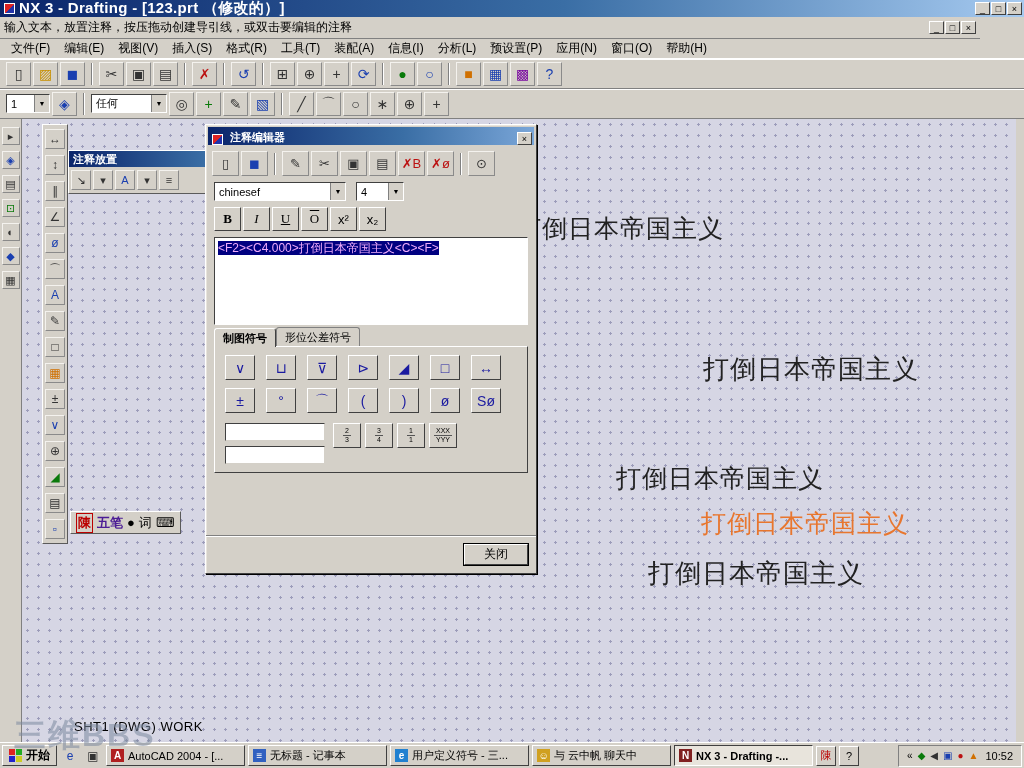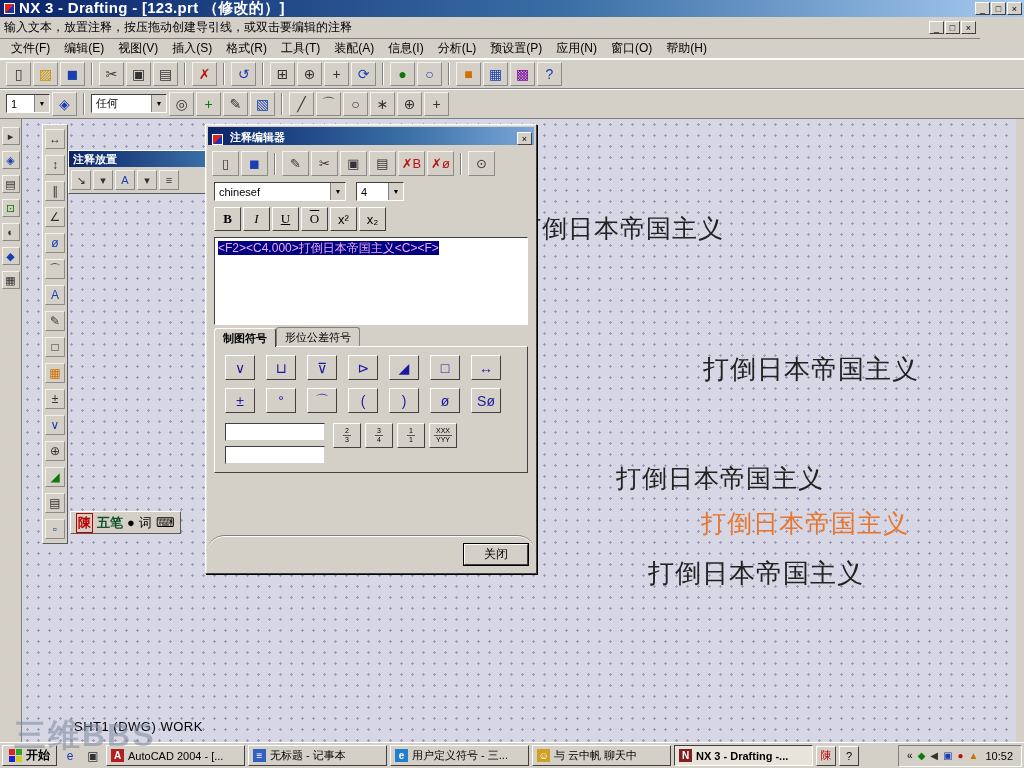--- a/index.html
+++ b/index.html
@@ -62,21 +62,21 @@
   #annotpanel .ptitle { height:16px; background:linear-gradient(90deg,#0a246a,#3a6ea5); color:#fff;
     font-size:11px; font-weight:bold; display:flex; align-items:center; padding:0 4px; }
   #annotpanel .prow { display:flex; align-items:center; gap:2px; padding:3px 2px; }
   #annotpanel .tbtn { width:20px; height:20px; font-size:11px; }
 
   
   #imebar { position:absolute; left:70px; top:511px; height:23px; z-index:6;
     background:#d4d0c8; border:1px solid; border-color:#fff #5a5a5a #5a5a5a #fff;
     display:flex; align-items:center; gap:4px; padding:0 5px; font-size:13px; }
   #imebar .chen { color:#b00; border:1px solid #b00; padding:0 1px; font-weight:bold; }
-  #imebar .wubi { color:#14532d; font-weight:bold; }
+  #imebar .wubi { color:#4c1d95; font-weight:bold; }
 
   
   #dialog { position:absolute; left:205px; top:124px; width:332px; height:450px; z-index:10;
     background:#d4d0c8; border:1px solid; border-color:#fff #404040 #404040 #fff;
     box-shadow:1px 1px 0 #000, inset 1px 1px 0 #e8e4dc; display:flex; flex-direction:column; }
   #dialog .dtitle { height:18px; margin:2px; background:linear-gradient(90deg,#0a246a,#3a6ea5 60%,#7aa6d8);
     color:#fff; display:flex; align-items:flex-end; padding:0 2px; }
   #dialog .dtitle .dtext { flex:1; font-size:11px; font-weight:bold; margin-left:3px; }
   .dtoolbar { display:flex; align-items:center; gap:2px; padding:4px 6px 2px 6px; }
   .dtoolbar .tbtn { width:27px; height:25px; font-size:13px; }
@@ -100,21 +100,21 @@
   .symrow { display:flex; gap:11px; margin-bottom:8px; }
   .sbtn { width:30px; height:25px; background:#d4d0c8; border:1px solid; border-color:#fff #404040 #404040 #fff;
     color:#1a1aa0; font-size:14px; display:inline-flex; align-items:center; justify-content:center; cursor:default; }
   .valrow { display:flex; align-items:flex-start; gap:8px; margin-top:10px; }
   .valcol { display:flex; flex-direction:column; gap:5px; }
   .valcol .field { width:100px; height:18px; }
   .fracbtns { display:flex; gap:4px; }
   .frbtn { width:28px; height:25px; background:#d4d0c8; border:1px solid; border-color:#fff #404040 #404040 #fff;
     display:inline-flex; flex-direction:column; align-items:center; justify-content:center; font-size:7px; line-height:8px; cursor:default; }
   .frbtn .top { border-bottom:1px solid #555; padding:0 2px; }
-  .closerow { margin-top:auto; border-top:1px solid #808080; box-shadow:0 1px 0 #fff inset; padding:8px; text-align:right;border-radius:19px; }
+  .closerow { margin-top:auto; border-top:1px solid #808080; box-shadow:0 1px 0 #fff inset; padding:8px; text-align:right; }
   .pbtn { min-width:64px; height:21px; background:#d4d0c8; border:1px solid; border-color:#fff #404040 #404040 #fff;
     outline:1px solid #000; font-size:12px; cursor:default; }
 
   
   #statusline { position:absolute; left:74px; top:719px; font-size:13px; color:#000; z-index:3; letter-spacing:.5px; }
   #watermark { position:absolute; left:14px; top:714px; font-size:32px; font-weight:bold; color:#7d8aa0;
     opacity:.55; z-index:60; pointer-events:none; letter-spacing:2px; }
 
   
   #taskbar { position:absolute; left:0; top:742px; width:1024px; height:26px; background:#d4d0c8;

